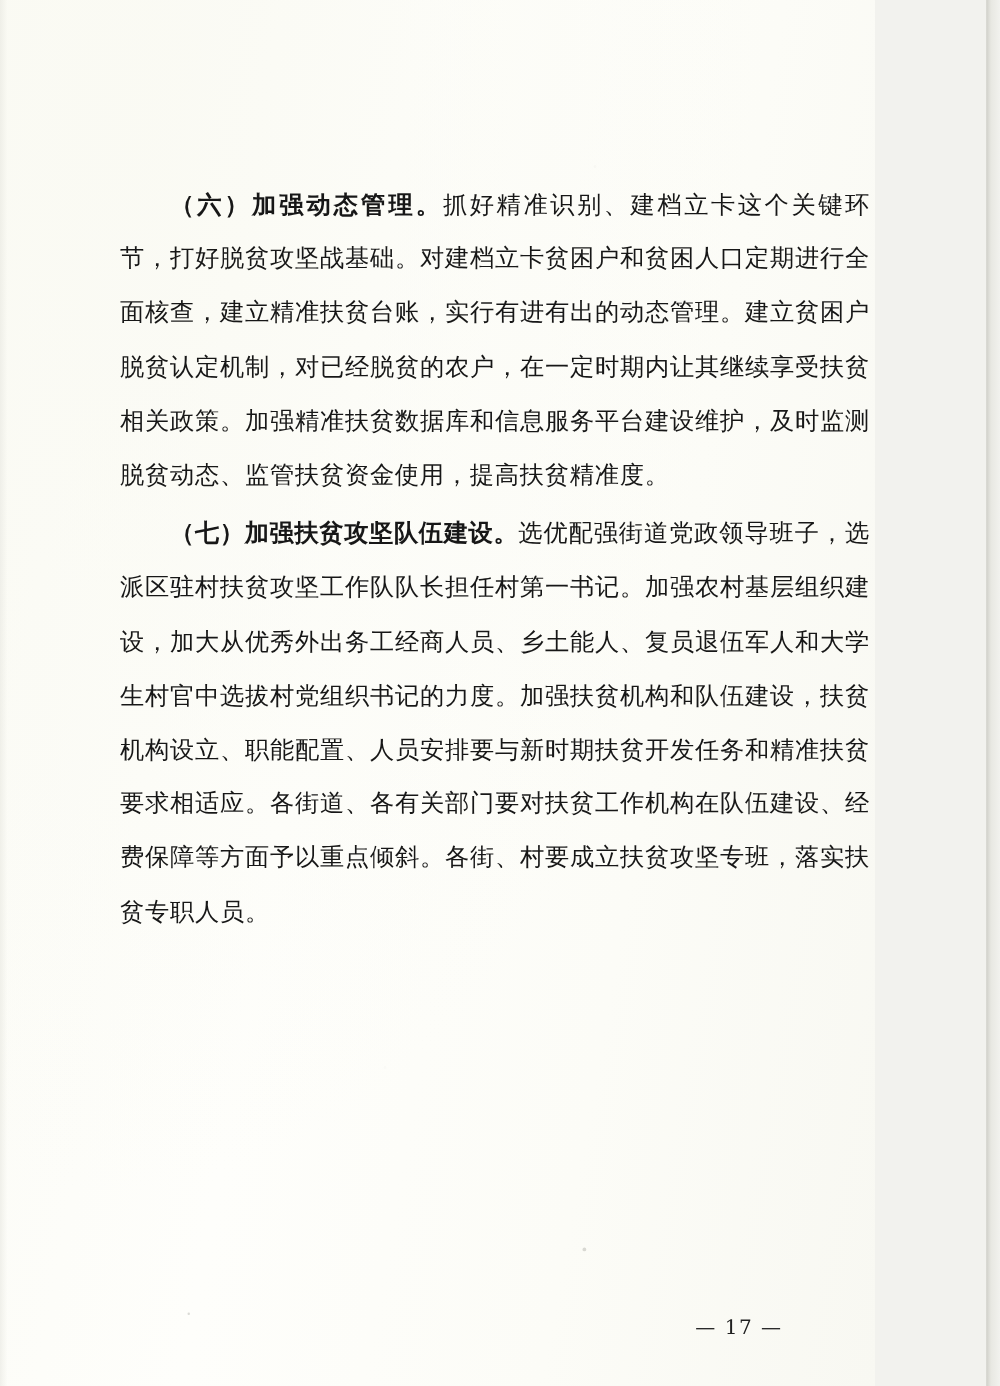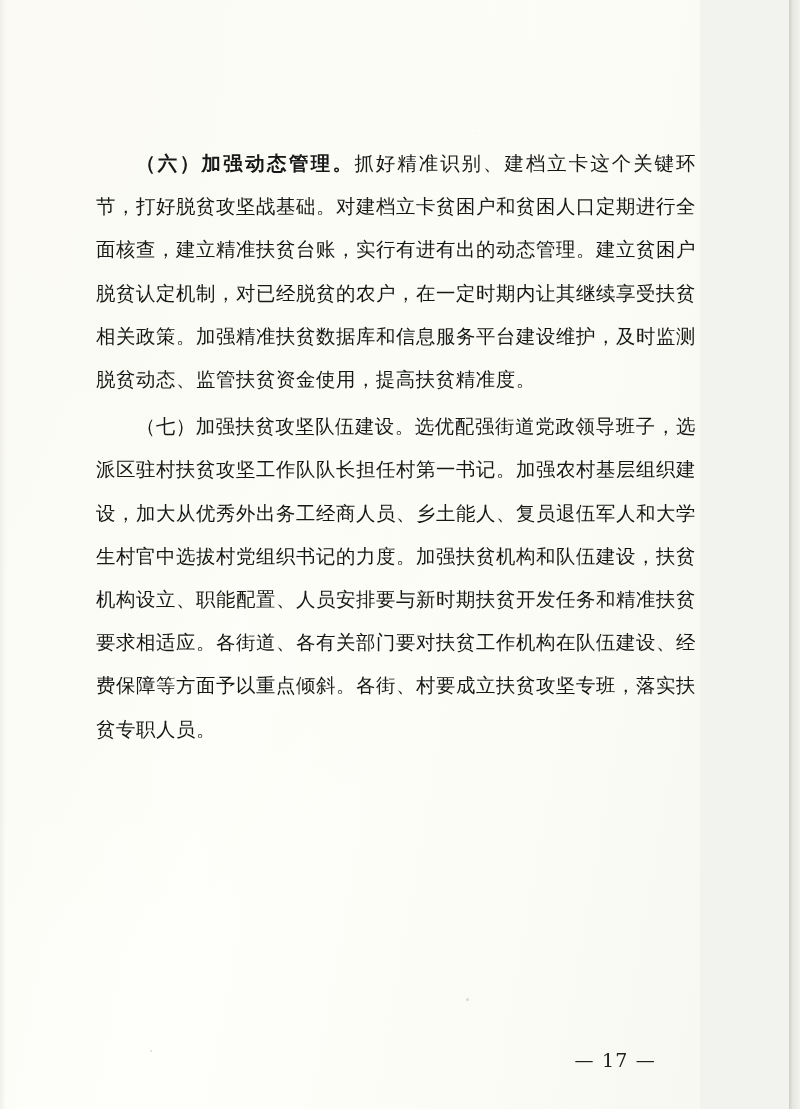--- a/index.html
+++ b/index.html
@@ -67,28 +67,28 @@
     line-height: 43.2px;
     color: #171717;
     text-align: justify;
     text-justify: inter-character;
     letter-spacing: 0.6px;
     text-indent: 40px;
     font-weight: 500;
   }
   .para:last-child { margin-bottom: 0; }
   .para .hd { font-weight: 700; letter-spacing: 1px; }
-  .para .hd-alt { font-weight: 400; letter-spacing: 0.4px; }
+  .para .hd-alt { font-weight: 700; letter-spacing: 0.4px; }
   
   #page-number {
     position: absolute;
-    right: 44px;
+    right: 74px;
     bottom: 38px;
     font-family: "DejaVu Serif", serif;
-    font-size: 19px;
+    font-size: 16px;
     color: #202020;
     letter-spacing: 1.2px;
   }
   
   .speck {
     position: absolute;
     background: rgba(80,80,70,.20);
     border-radius: 50%;
   }
 </style>

